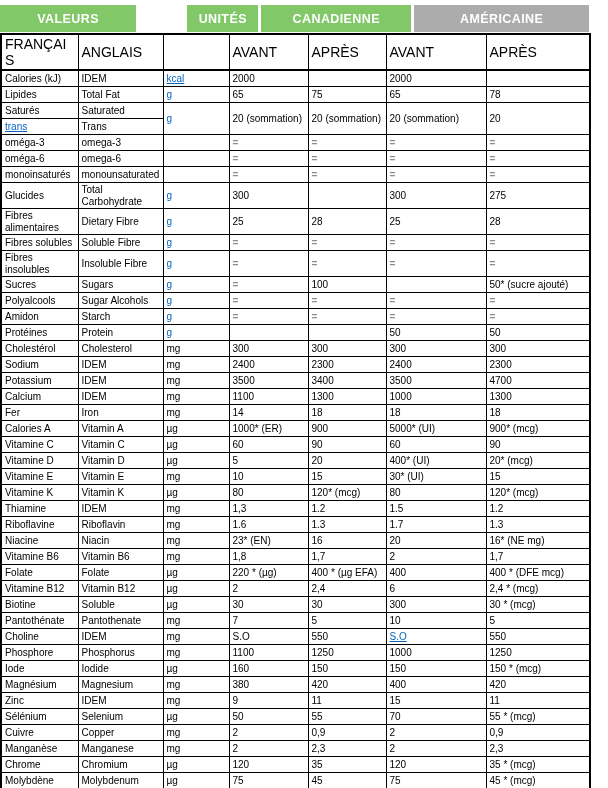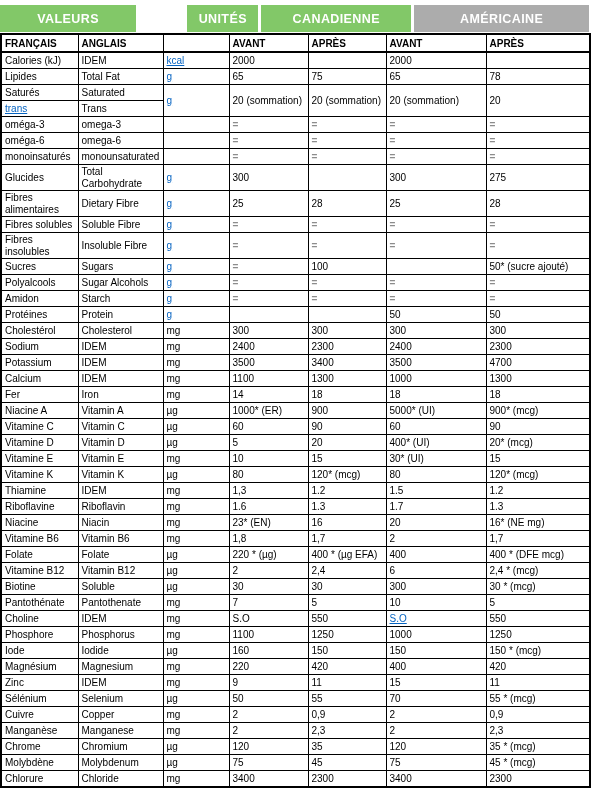--- a/index.html
+++ b/index.html
@@ -47,24 +47,24 @@
   th, td {
     border: 1px solid #000;
     font-size: 10px;
     padding: 1px 3px;
     text-align: left;
     vertical-align: middle;
     overflow: hidden;
     word-wrap: break-word;
   }
   thead th {
-    font-weight: bold;
+    font-weight: normal;
     height: 14px;
     border-bottom: 2px solid #000;
-    font-size: 10px;
+    font-size: 14px;
   }
   tbody td {
     height: 13px;
     line-height: 11.5px;
     color: #000;
   }
   .link {
     color: #0563C1;
     text-decoration: underline;
   }
@@ -277,21 +277,21 @@
         <tr>
           <td>Fer</td>
           <td>Iron</td>
           <td>mg</td>
           <td>14</td>
           <td>18</td>
           <td>18</td>
           <td>18</td>
         </tr>
         <tr>
-          <td>Niacine A</td>
+          <td>Calories A</td>
           <td>Vitamin A</td>
           <td>µg</td>
           <td>1000* (ER)</td>
           <td>900</td>
           <td>5000* (UI)</td>
           <td>900* (mcg)</td>
         </tr>
         <tr>
           <td>Vitamine C</td>
           <td>Vitamin C</td>
@@ -424,21 +424,21 @@
           <td>µg</td>
           <td>160</td>
           <td>150</td>
           <td>150</td>
           <td>150 * (mcg)</td>
         </tr>
         <tr>
           <td>Magnésium</td>
           <td>Magnesium</td>
           <td>mg</td>
-          <td>220</td>
+          <td>380</td>
           <td>420</td>
           <td>400</td>
           <td>420</td>
         </tr>
         <tr>
           <td>Zinc</td>
           <td>IDEM</td>
           <td>mg</td>
           <td>9</td>
           <td>11</td>

